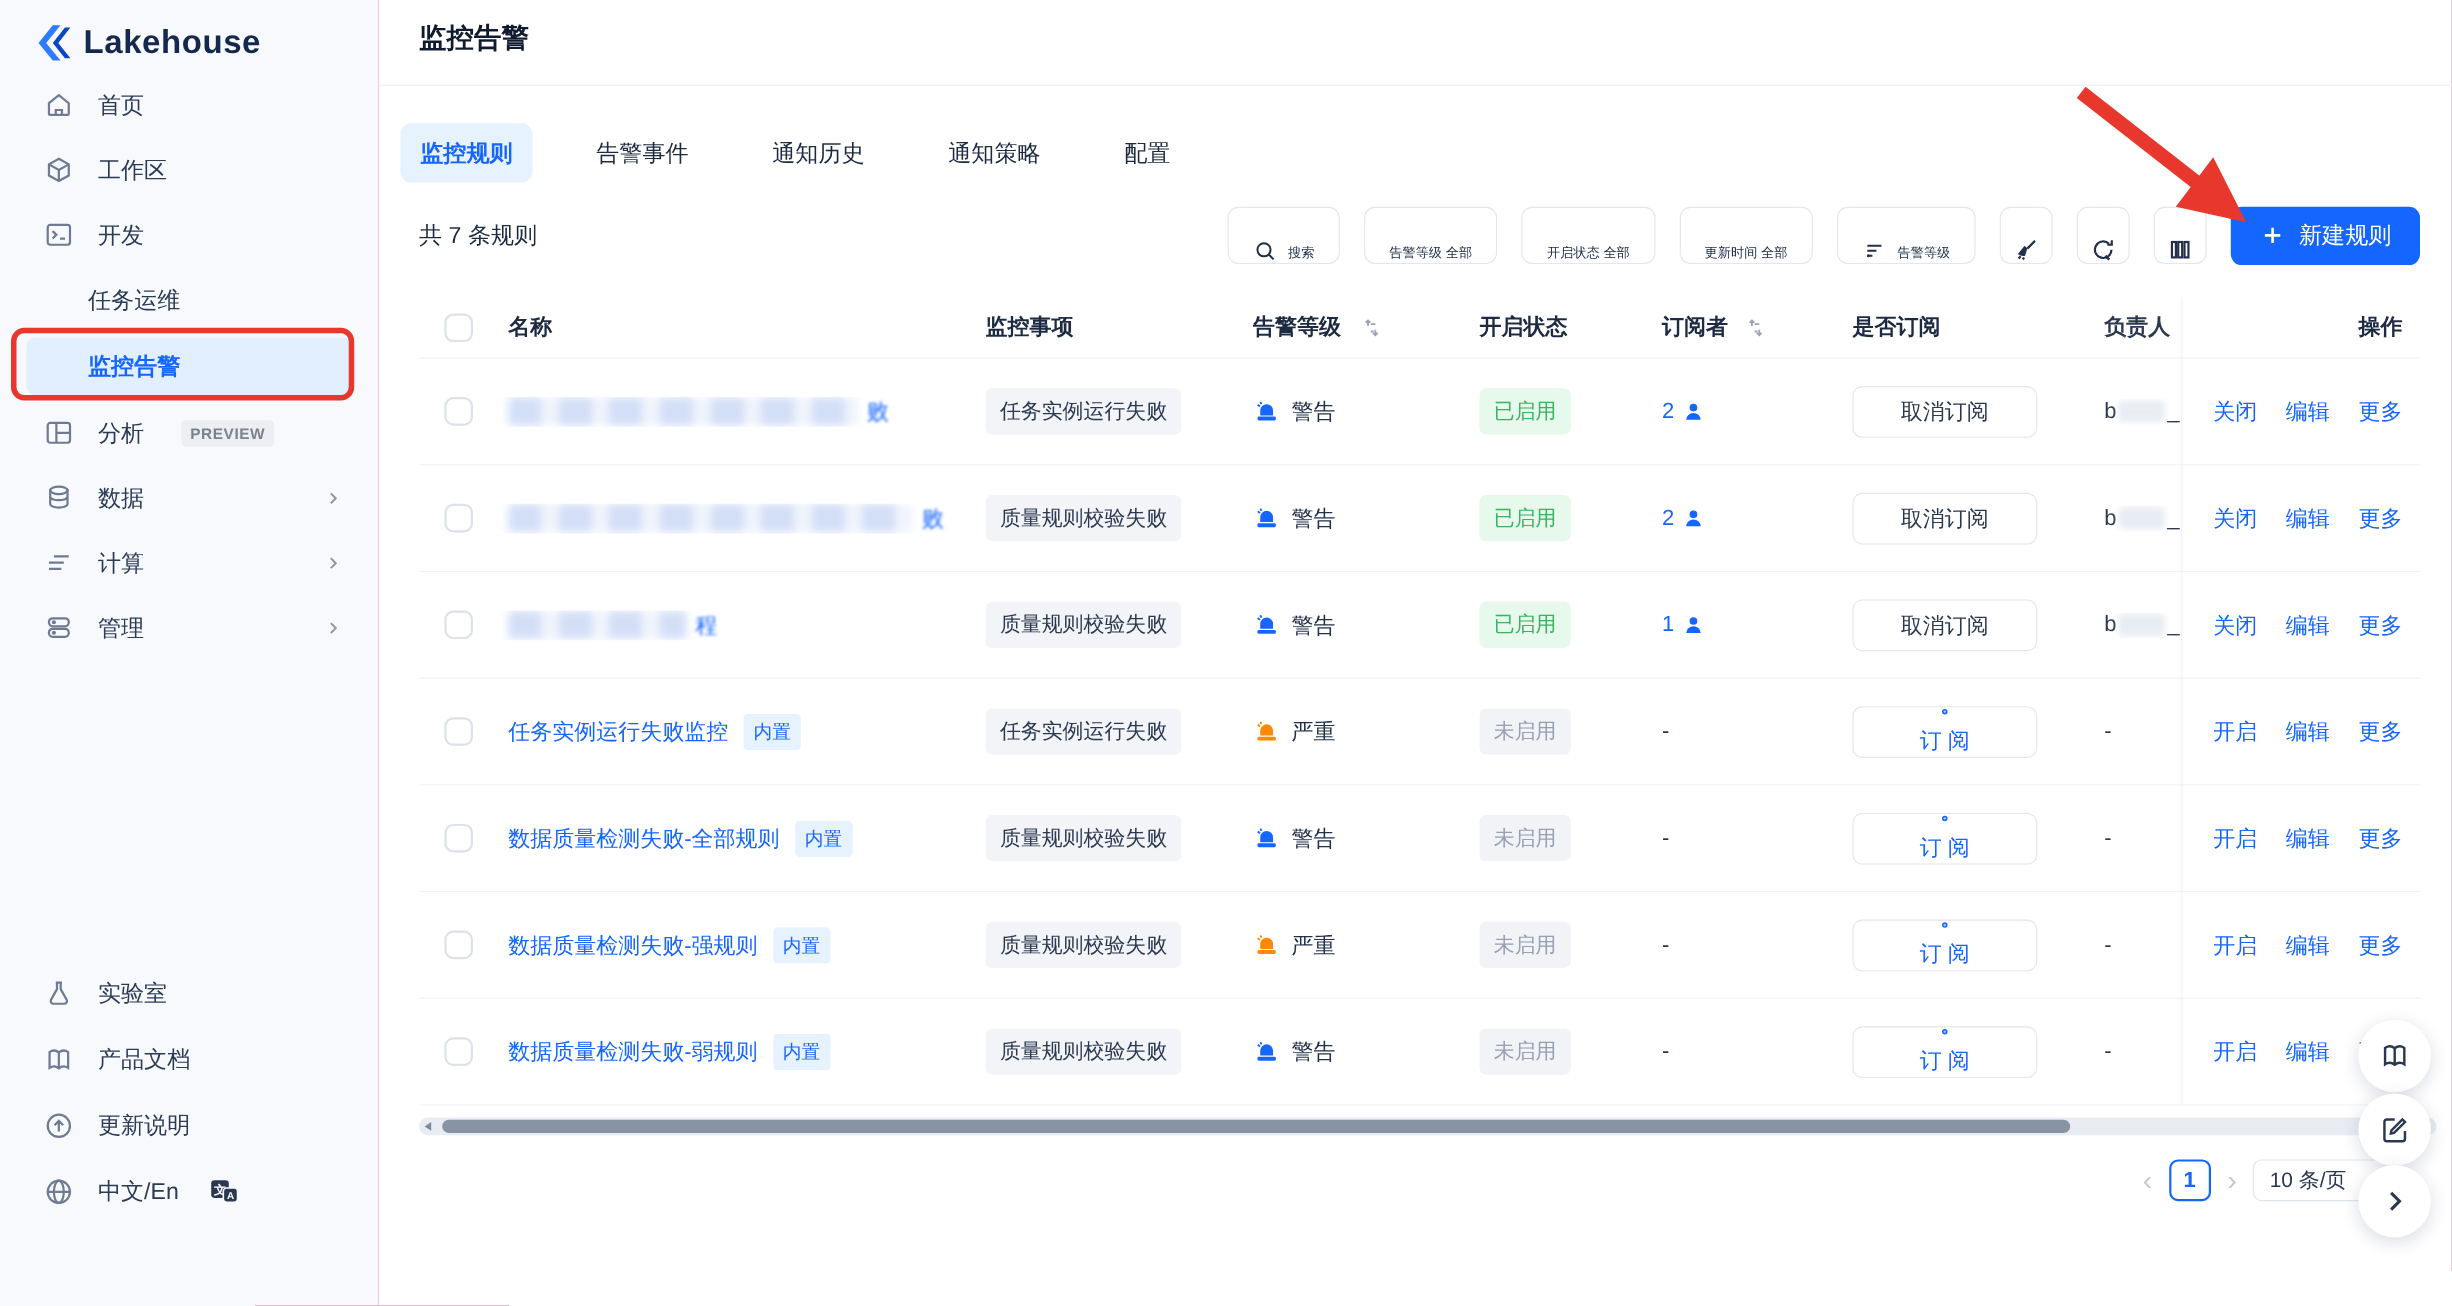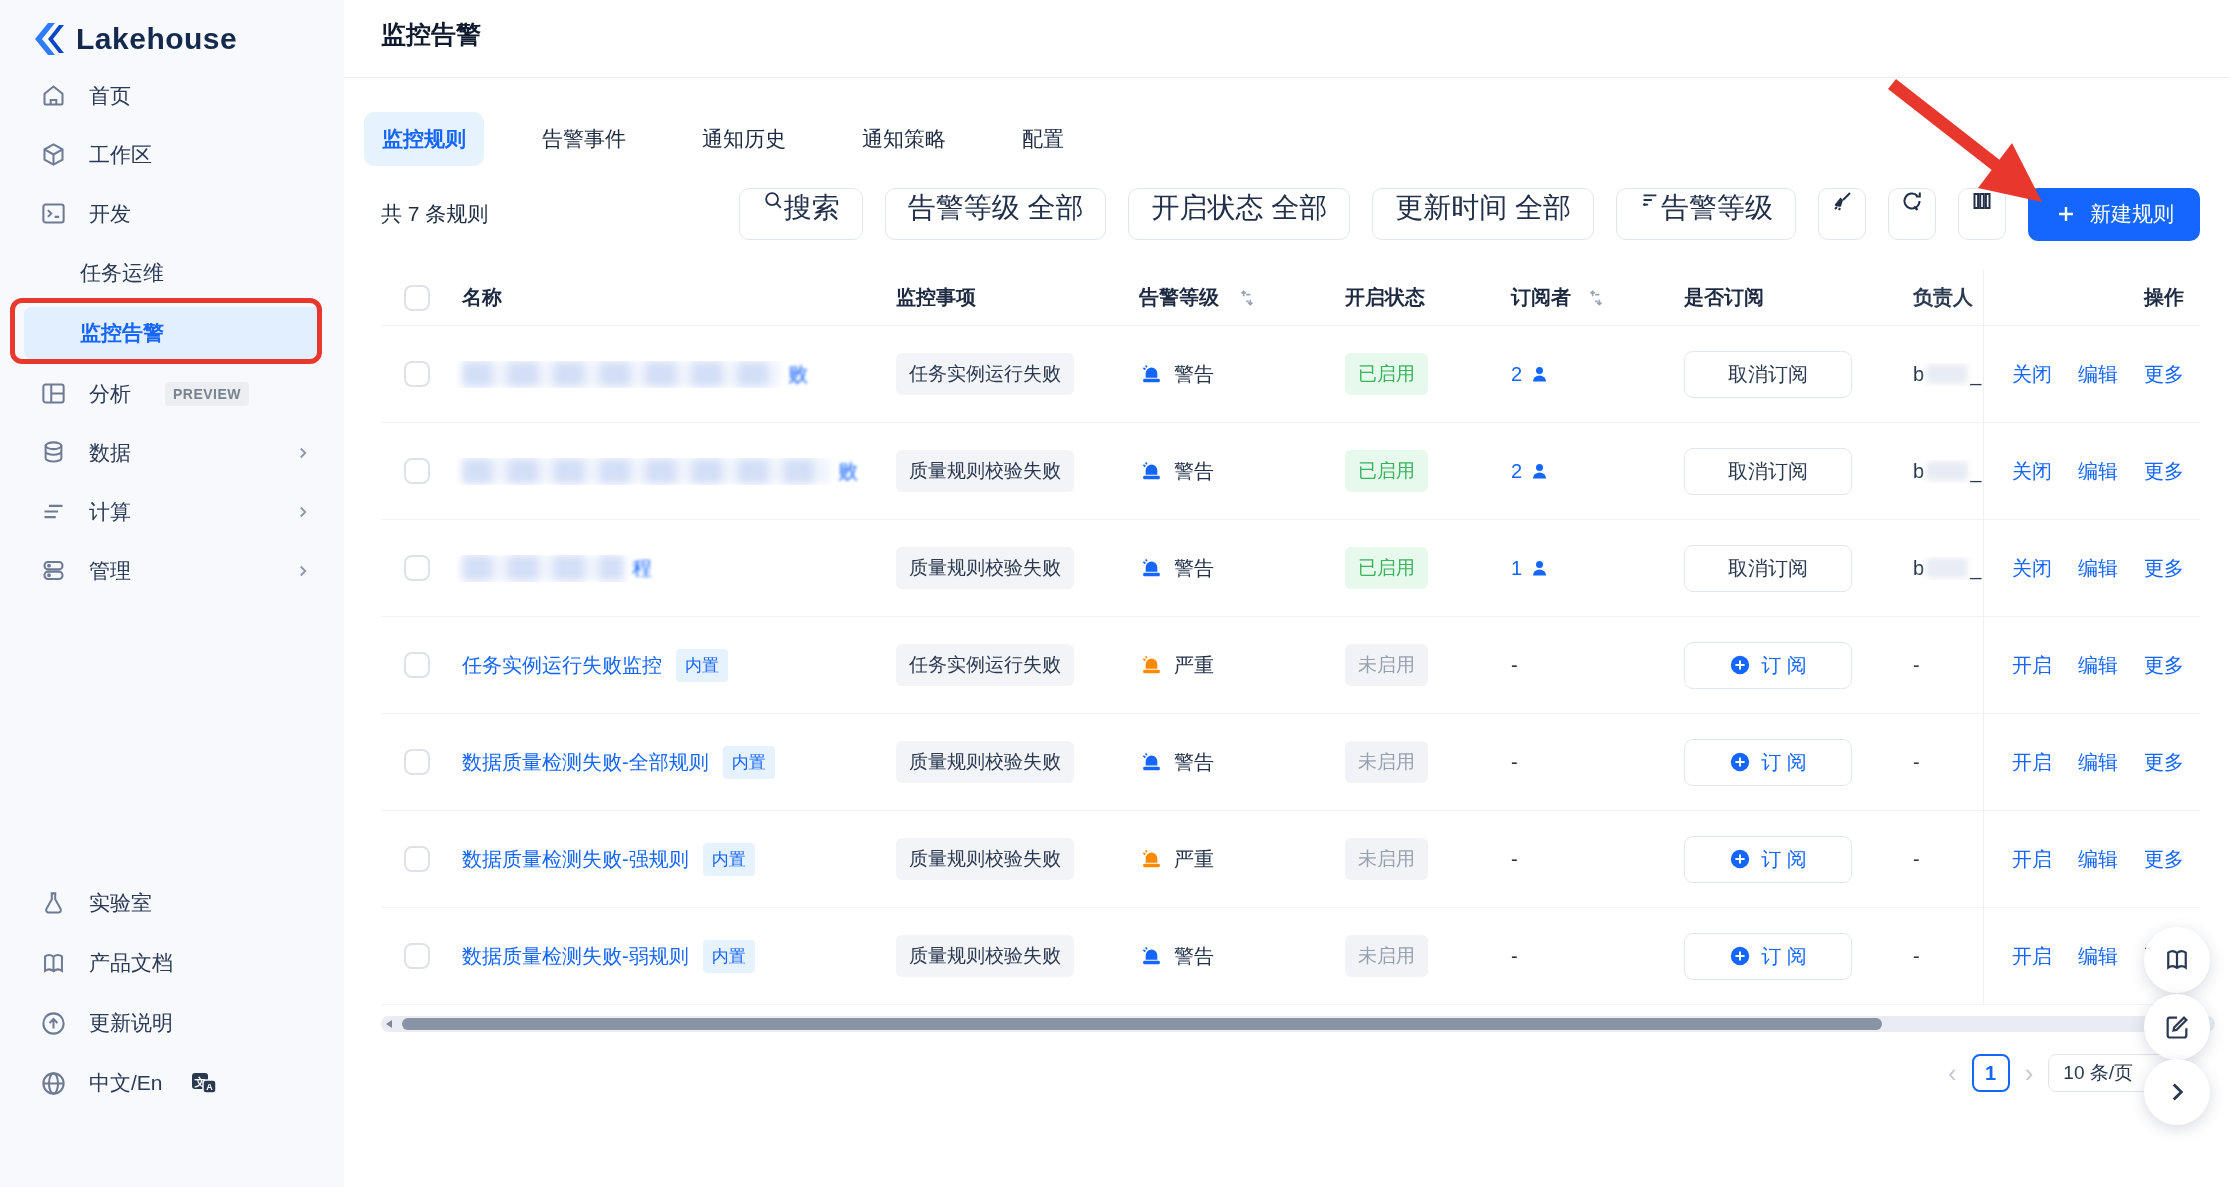--- a/index.html
+++ b/index.html
@@ -34,22 +34,22 @@
   .main{position:absolute;left:344px;top:0;right:0;bottom:0;background:#fff;}
   .page-title{position:absolute;left:37px;top:18px;font-size:25px;font-weight:700;color:#101b30;}
   .header-divider{position:absolute;top:77px;left:0;right:0;border-top:1px solid #ecEFf4;border-top:1px solid #eceff4;}
   .tabs{position:absolute;top:112px;left:20px;display:flex;align-items:center;gap:40px;font-size:21px;}
   .tab{color:#1d2a42;padding:13px 18px;cursor:pointer;white-space:nowrap;}
   .tab.active{background:#e7f2ff;color:#1565ff;border-radius:10px;font-weight:700;}
 
   .toolbar{position:absolute;top:186px;left:37px;width:1819px;height:56px;display:flex;align-items:center;}
   .count{font-size:21px;color:#1d2a42;}
   .tb-right{margin-left:auto;display:flex;align-items:center;gap:22px;}
-  .btn{height:52px;border:1px solid #e2e6ed;background:#fff;border-radius:10px;font-size:28px;
-       color:#22304a;display:flex;align-items:flex-start;padding:0 22px;cursor:pointer;white-space:nowrap;}
+  .btn{height:52px;border:1px solid #e2e6ed;background:#fff;border-radius:10px;font-size:12px;
+       color:#22304a;display:flex;align-items:flex-end;gap:10px;padding:0 22px;cursor:pointer;white-space:nowrap;}
   .btn-icon{width:48px;padding:0;justify-content:center;}
   .btn-primary{height:53px;background:#1565ff;border:none;color:#fff;border-radius:10px;font-size:21px;
        display:flex;align-items:center;gap:12px;padding:0 26px;cursor:pointer;white-space:nowrap;justify-content:flex-end;}
 
   
   .table{position:absolute;left:37px;top:270px;width:1819px;}
   .thead{display:flex;align-items:center;height:56px;border-bottom:1px solid #f0f2f6;
        font-size:20px;font-weight:700;color:#1d2a42;}
   .trow{display:flex;align-items:center;height:97px;border-bottom:1px solid #f0f2f6;font-size:20px;}
   .c-check{width:60px;padding-left:23px;display:flex;align-items:center;}
@@ -68,21 +68,21 @@
   .redact-bar{height:26px;border-radius:4px;filter:blur(4px);opacity:.85;flex:0 0 auto;
        background:repeating-linear-gradient(90deg,#ccd9f6 0 30px,#edf2fc 30px 46px);}
   .redact-tail{color:#1565ff;filter:blur(1.5px);margin-left:-6px;}
   .tag{display:inline-block;background:#f2f4f7;color:#2b3950;font-size:19px;padding:8px 13px;border-radius:6px;white-space:nowrap;}
   .pill{display:inline-block;font-size:19px;padding:8px 13px;border-radius:6px;white-space:nowrap;}
   .pill.on{background:#e7f8ec;color:#39b45e;}
   .pill.off{background:#f2f3f6;color:#97a0b1;}
   .subs-num{color:#1565ff;}
   .sub-btn{width:168px;height:47px;border:1px solid #e2e6ed;border-radius:9px;background:#fff;font-size:20px;
        color:#2b3950;display:flex;align-items:center;justify-content:center;gap:10px;cursor:pointer;}
-  .sub-btn.blue{color:#1565ff;}
+  .sub-btn.blue{color:#1565ff;flex-direction:column;}
   .link{color:#1565ff;cursor:pointer;white-space:nowrap;}
   .owner-blur{width:42px;height:20px;background:#e8ecf3;border-radius:3px;filter:blur(3px);display:inline-block;}
   .col-divider{position:absolute;left:1602px;top:0;height:735px;width:1px;background:#edeff3;}
 
   
   .hscroll{position:absolute;left:381px;top:1016px;width:1834px;height:16px;background:#e9ecf2;border-radius:8px;}
   .hscroll .larr{position:absolute;left:3px;top:3px;color:#7e8899;}
   .hscroll .thumb{position:absolute;left:21px;top:2px;width:1480px;height:12px;background:#8893a4;border-radius:6px;cursor:grab;}
   .pagination{position:absolute;left:1948px;top:1054px;display:flex;align-items:center;gap:15px;}
   .pg-chev{color:#c3c9d4;font-size:26px;line-height:1;cursor:pointer;}

